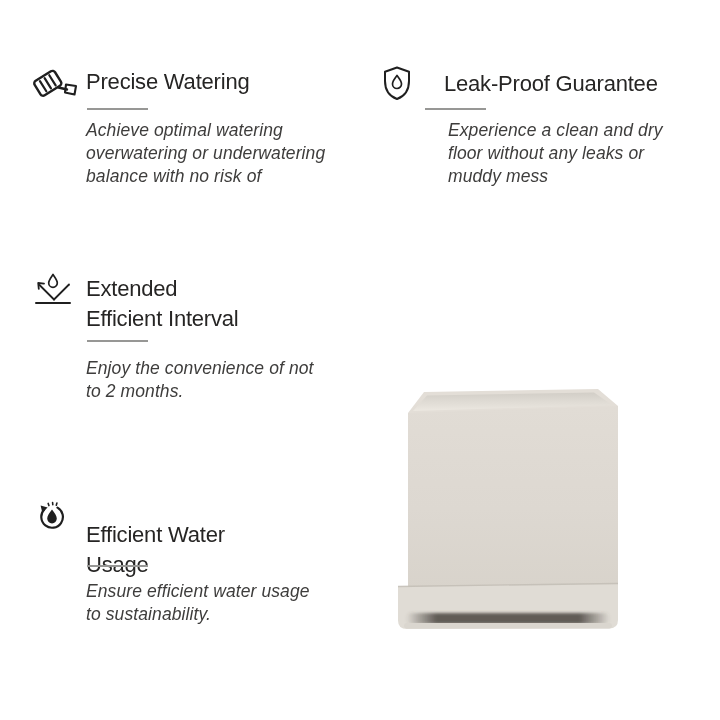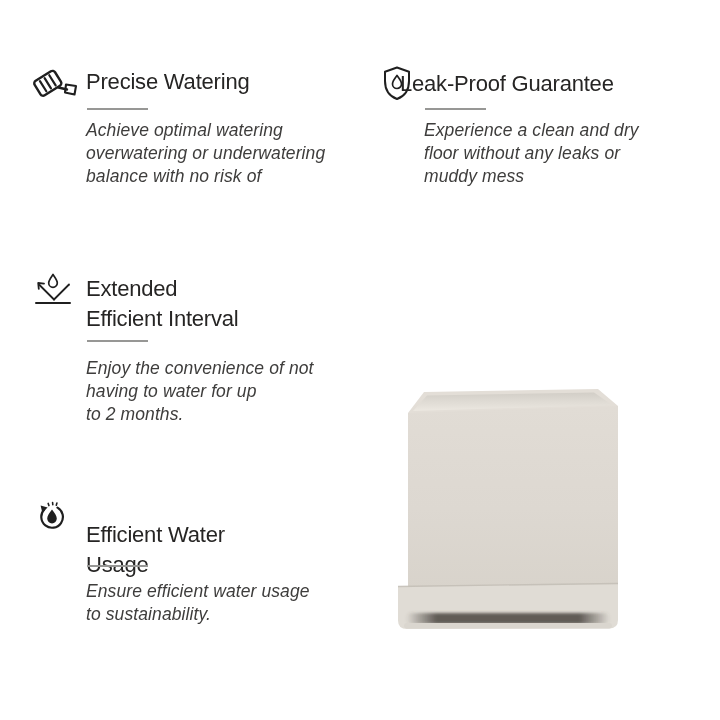--- a/index.html
+++ b/index.html
@@ -30,23 +30,23 @@
   .feature-desc .dl{display:block;white-space:nowrap;}
 
   
   .f1-icon{left:32px;top:66px;}
   .f1-title{left:86px;top:67px;}
   .f1-divider{left:87px;top:108px;}
   .f1-desc{left:86px;top:119px;}
 
   
   .f2-icon{left:381px;top:65px;}
-  .f2-title{left:400px;top:69px;text-align:center;}
+  .f2-title{left:444px;top:69px;text-align:center;}
   .f2-divider{left:425px;top:108px;}
-  .f2-desc{left:424px;top:119px;}
+  .f2-desc{left:448px;top:119px;}
 
   
   .f3-icon{left:33px;top:272px;}
   .f3-title{left:86px;top:274px;}
   .f3-divider{left:87px;top:340px;}
   .f3-desc{left:86px;top:357px;}
 
   
   .f4-icon{left:37px;top:501px;}
   .f4-title{left:86px;top:520px;}
@@ -116,21 +116,20 @@
       <path class="st" d="M3,31 L37,31" stroke-width="2"></path>
     </svg>
   </span>
   <h2 class="abs f3-title feature-title">
     <span class="tl">Extended</span>
     <span class="tl">Efficient Interval</span>
   </h2>
   <div class="abs f3-divider divider"></div>
   <p class="abs f3-desc feature-desc">
     <span class="dl">Enjoy the convenience of not</span>
-    <span class="dl">having to water for up</span>
     <span class="dl">to 2 months.</span>
   </p>
 </section>
 
 <section class="abs">
   <span class="abs f4-icon">
     <svg class="icon-svg" width="30" height="31" viewBox="0 0 30 31">
       <path class="st" d="M7.2,8.6 A10.8,10.8 0 1 0 20.5,6.6" stroke-width="2.2"></path>
       <polygon class="fl" points="3.6,4.6 10.6,6.4 5.4,11.8"></polygon>
       <path class="st" d="M11.2,2.4 L11.9,4.6 M15.6,1.5 L15.8,3.8 M19.9,2 L19.3,4.3" stroke-width="1.6"></path>

